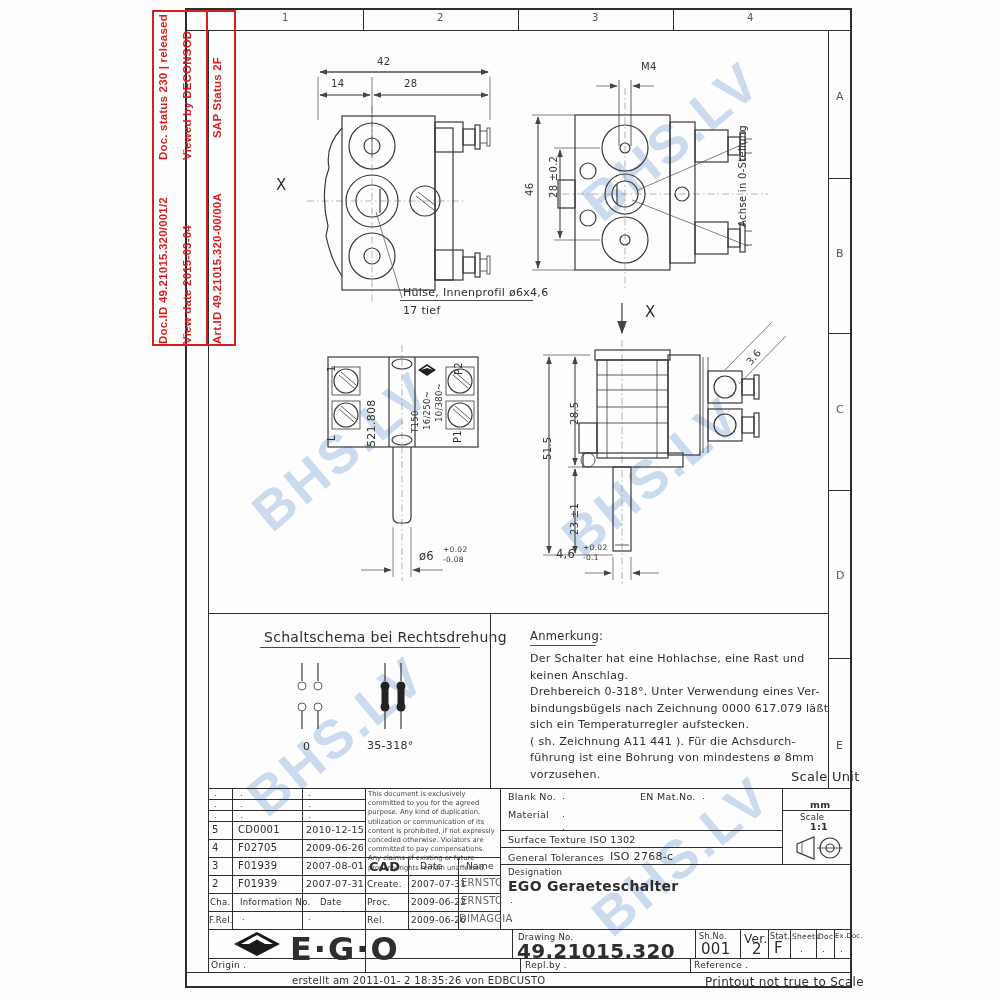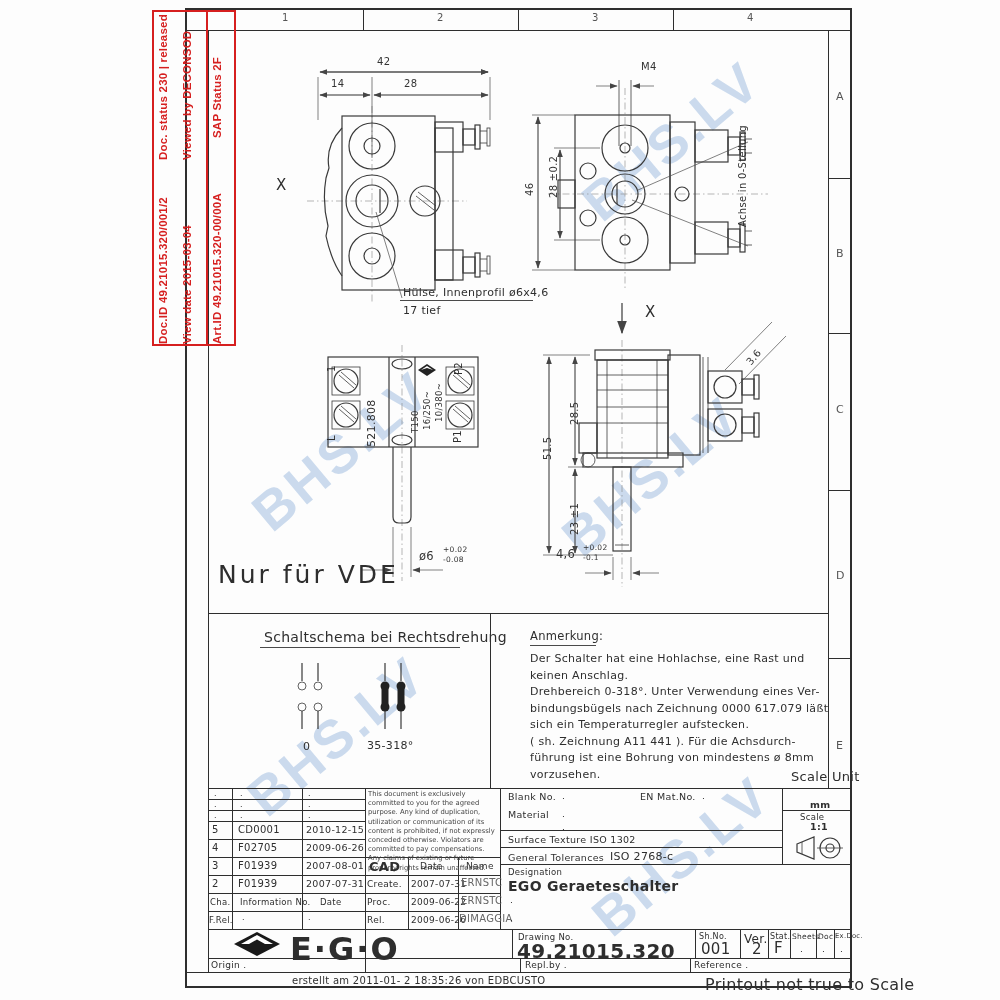--- a/index.html
+++ b/index.html
@@ -242,21 +242,20 @@
   </svg>
   <span class="t" style="left:645px;top:303px;font-size:15px">X</span>
   <span class="t d rot" style="left:542px;top:460px">51.5</span>
   <span class="t d rot" style="left:569px;top:425px">28.5</span>
   <span class="t d rot" style="left:569px;top:535px">23 ±1</span>
   <span class="t d r45" style="left:744px;top:360px">3.6</span>
   <span class="t d" style="left:556px;top:547px;font-size:11.5px">4,6</span>
   <span class="t tol" style="left:583px;top:543px">+0.02</span>
   <span class="t tol" style="left:583px;top:553px">-0.1</span>
 
-  <span class="t" style="left:218px;top:560px;font-size:25px;letter-spacing:3px">Nur für VDE</span>
 
   <div>
     <span class="t" style="left:264px;top:629px;font-size:14px">Schaltschema bei Rechtsdrehung</span>
     <i class="hl" style="left:260px;top:647px;width:200px;background:#4a4a4a"></i>
     <svg style="left:275px;top:655px" width="140" height="85" viewBox="0 0 140 85">
       <path class="ln" d="M27,8 V26 M43,8 V26 M27,56 V74 M43,56 V74" stroke-width="1"></path>
       <circle class="th" cx="27" cy="31" r="4"></circle>
         <circle class="th" cx="43" cy="31" r="4"></circle>
       <circle class="th" cx="27" cy="52" r="4"></circle>
         <circle class="th" cx="43" cy="52" r="4"></circle>
@@ -420,15 +419,15 @@
   </div>
 
   <div>
     <span class="t" style="left:211px;top:960px;font-size:9px">Origin .</span>
     <span class="t" style="left:370px;top:1005px;font-size:11px">Repl.for Zchng.v.28.06.1985</span>
     <span class="t" style="left:525px;top:960px;font-size:9px">Repl.by .</span>
     <span class="t" style="left:694px;top:960px;font-size:9px">Reference .</span>
   </div>
 
   <span class="t" style="left:292px;top:975px;font-size:10px">erstellt am 2011-01- 2 18:35:26 von EDBCUSTO</span>
-  <span class="t" style="left:705px;top:975px;font-size:16px">Printout not true to Scale</span>
+  <span class="t" style="left:705px;top:975px;font-size:12px">Printout not true to Scale</span>
 
 </div>
 
 </body></html>

